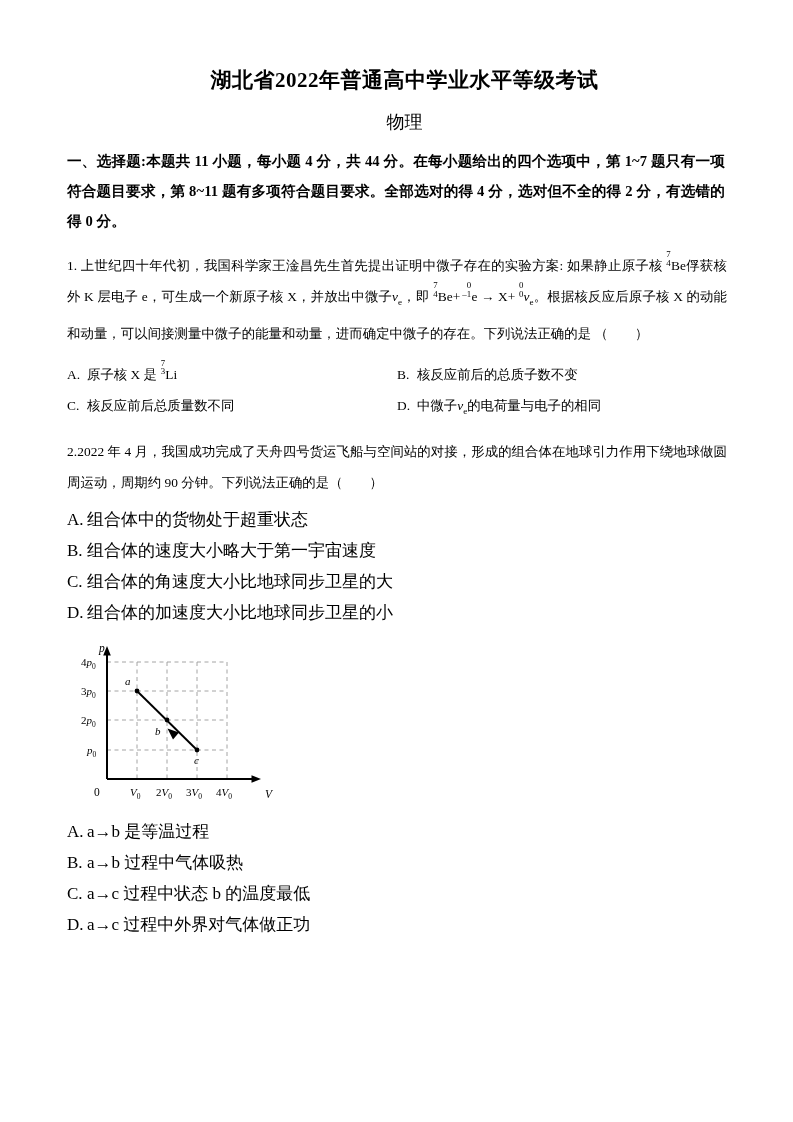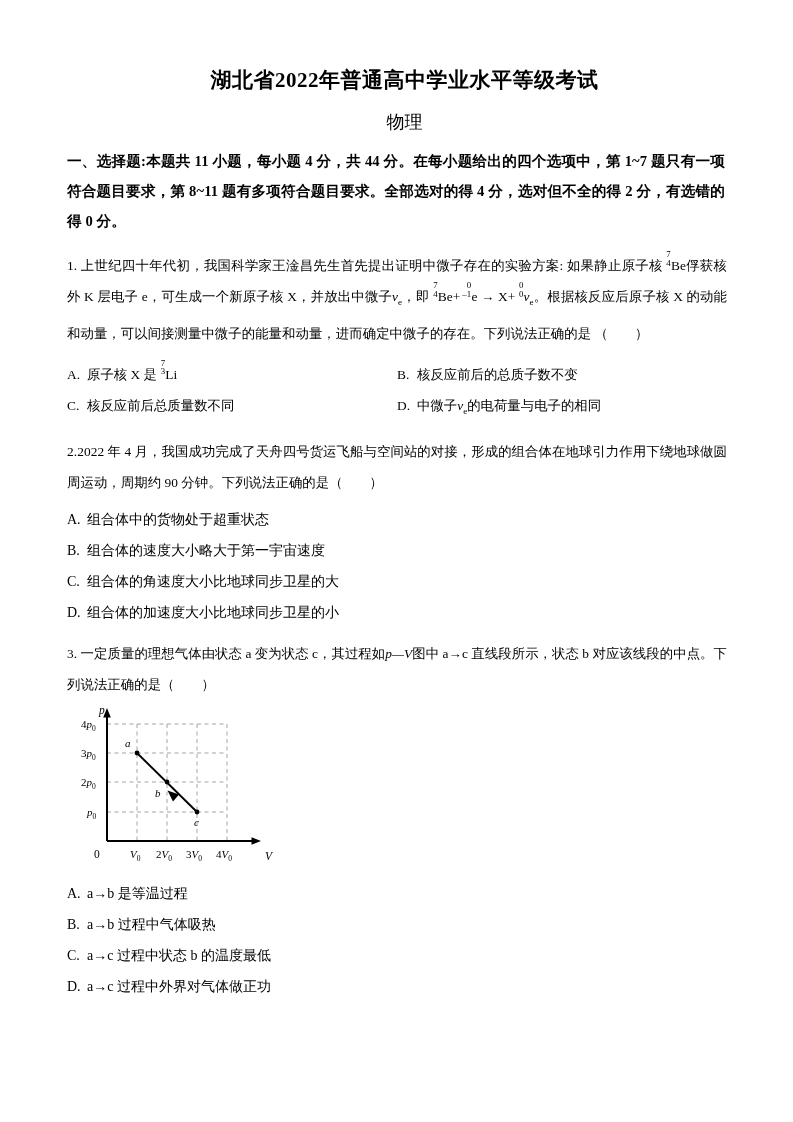--- a/index.html
+++ b/index.html
@@ -73,21 +73,21 @@
     display: flex;
     width: 100%;
     line-height: 31px;
   }
   .opt-cell {
     flex: 0 0 50%;
     font-size: 13.4px;
     white-space: nowrap;
   }
   .opt-line {
-    font-size: 14px;
+    font-size: 17px;
     line-height: 31px;
     white-space: nowrap;
   }
   .opt-label {
     display: inline-block;
     min-width: 20px;
   }
   .q-gap-sm { height: 6px; }
   .q-gap { height: 10px; }
 
@@ -195,24 +195,20 @@
         </div>
         <div class="opt-line">
           <span class="opt-label">D.</span><span>组合体的加速度大小比地球同步卫星的小</span>
         </div>
       </div>
     </div>
 
     <div class="q-gap"></div>
 
     <div class="question">
-      <p class="q-stem">
-        <span>3.</span>
-        <span>一定质量的理想气体由状态 a 变为状态 c，其过程如</span><span class="ital">p—V</span><span>图中 a→c 直线段所示，状态 b 对应该线段的中点。下列说法正确的是（　　）</span>
-      </p>
 
       <div class="figure-wrap">
         <svg class="pv-figure" viewBox="0 0 215 176">
 
           <g stroke="#9a9a9a" stroke-width="0.9" stroke-dasharray="4,3.5">
             <line x1="62" y1="22" x2="62" y2="139"></line>
             <line x1="92" y1="22" x2="92" y2="139"></line>
             <line x1="122" y1="22" x2="122" y2="139"></line>
             <line x1="152" y1="22" x2="152" y2="139"></line>
             <line x1="32" y1="22" x2="152" y2="22"></line>

